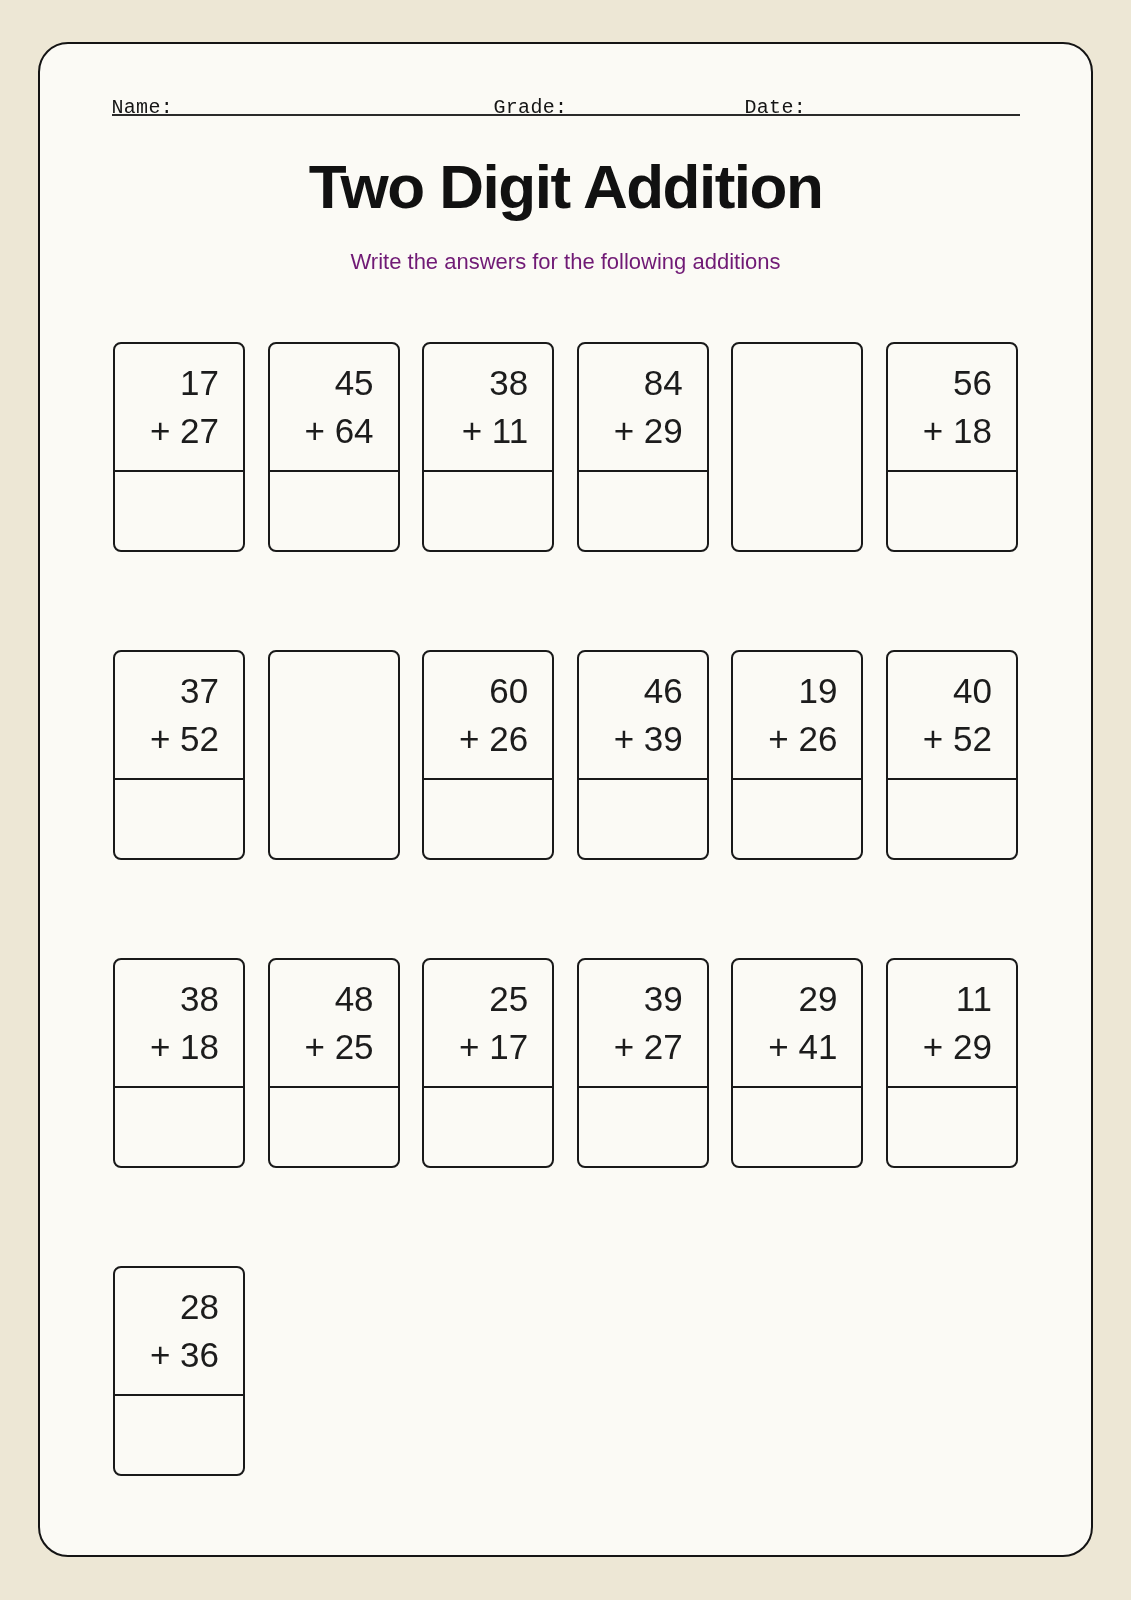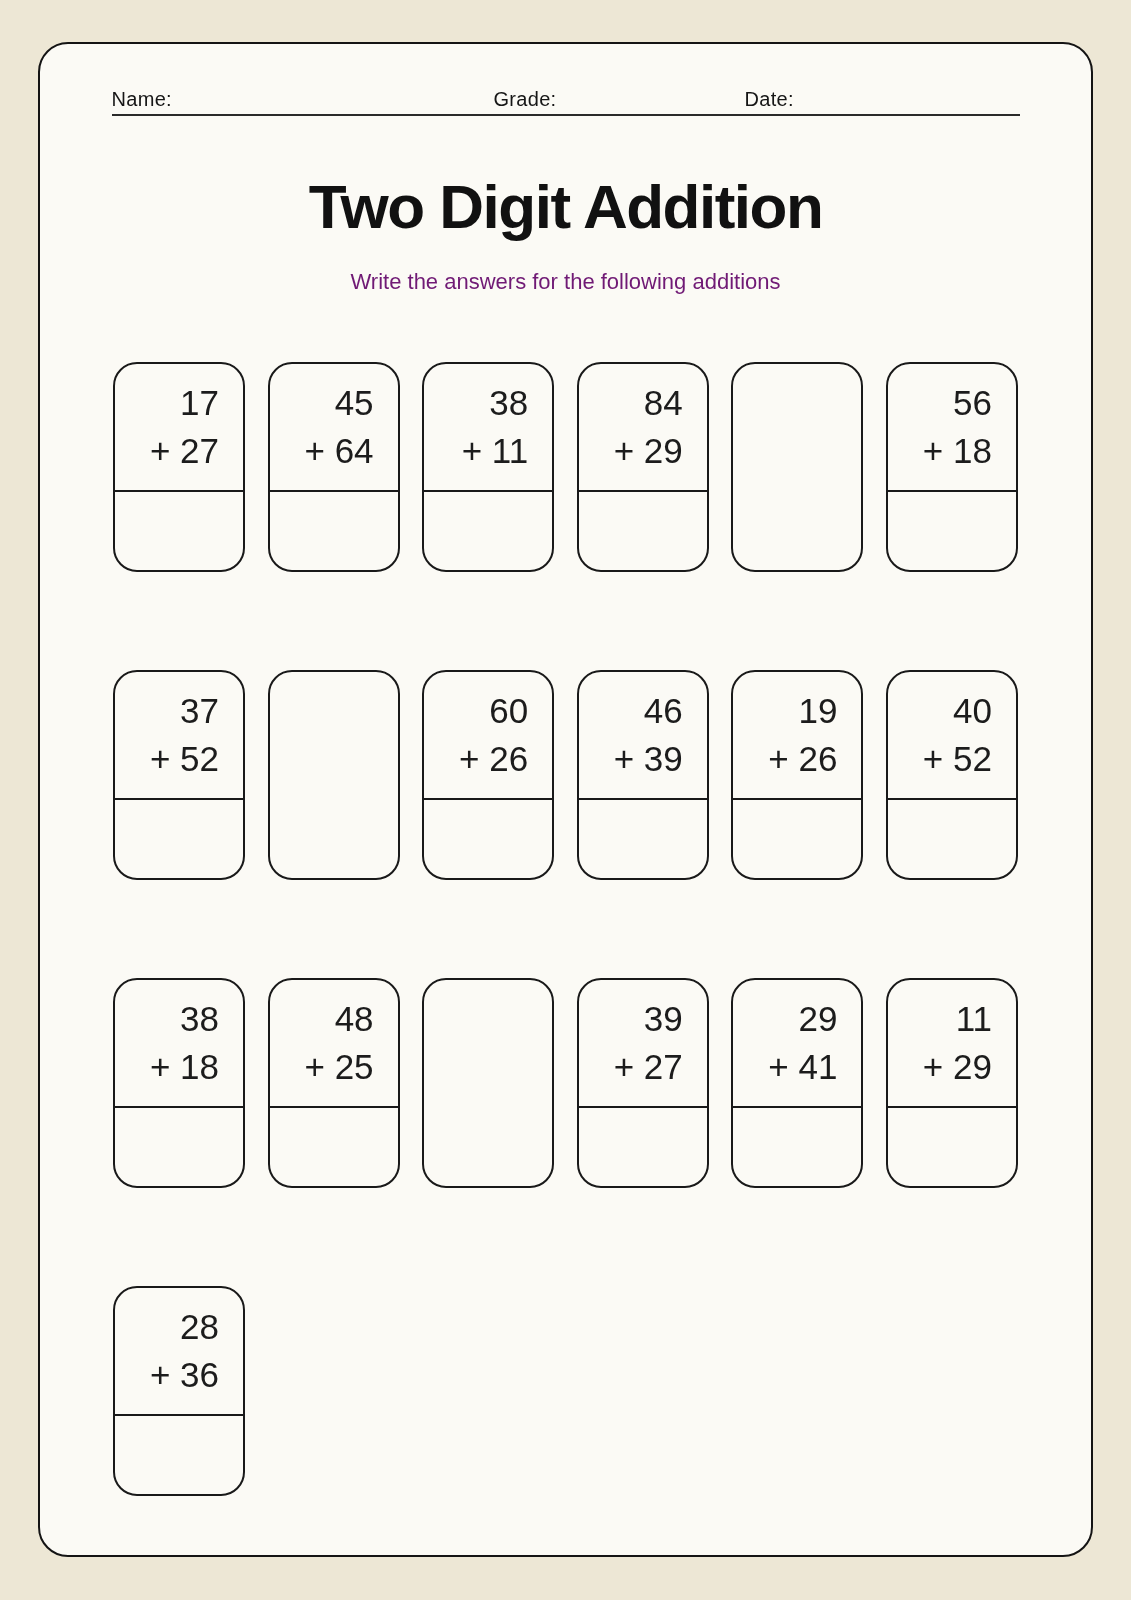--- a/index.html
+++ b/index.html
@@ -28,31 +28,31 @@
   }
   .header-content {
     width: 908px;
     margin: 36px auto 0;
     position: relative;
     height: 26px;
     font-size: 20px;
     letter-spacing: 0.3px;
     color: #161616;
   }
-  .header-label { position: absolute; top: 8px; }
+  .header-label { position: absolute; top: 16px; font-family: Liberation Mono, monospace; }
   .label-name  { left: 0; }
   .label-grade { left: 382px; }
   .label-date  { left: 633px; }
   .header-rule {
     width: 908px;
     margin: 8px auto 0;
     border-top: 2px solid #2a2a2a;
   }
   .title {
-    margin-top: 56px;
+    margin-top: 36px;
     text-align: center;
     font-size: 62px;
     line-height: 70px;
     font-weight: bold;
     letter-spacing: -1.5px;
     color: #111111;
   }
   .subtitle {
     margin-top: 26px;
     text-align: center;
@@ -66,21 +66,21 @@
     display: flex;
     flex-wrap: wrap;
     justify-content: space-between;
     row-gap: 98px;
   }
   .card {
     width: 132px;
     height: 210px;
     box-sizing: border-box;
     border: 2.5px solid #191919;
-    border-radius: 24px;
+    border-radius: 8px;
     background: #FBFAF5;
     display: flex;
     flex-direction: column;
     overflow: hidden;
   }
   .prob {
     height: 128px;
     box-sizing: border-box;
     border-bottom: 2.5px solid #191919;
     display: flex;
@@ -213,20 +213,24 @@
 
     <div class="card">
       <div class="prob">
         <div>48</div>
         <div>+ 25</div>
       </div>
       <div class="answer"></div>
     </div>
 
     <div class="card">
+      <div class="prob">
+        <div>25</div>
+        <div>+ 17</div>
+      </div>
       <div class="answer"></div>
     </div>
 
     <div class="card">
       <div class="prob">
         <div>39</div>
         <div>+ 27</div>
       </div>
       <div class="answer"></div>
     </div>

